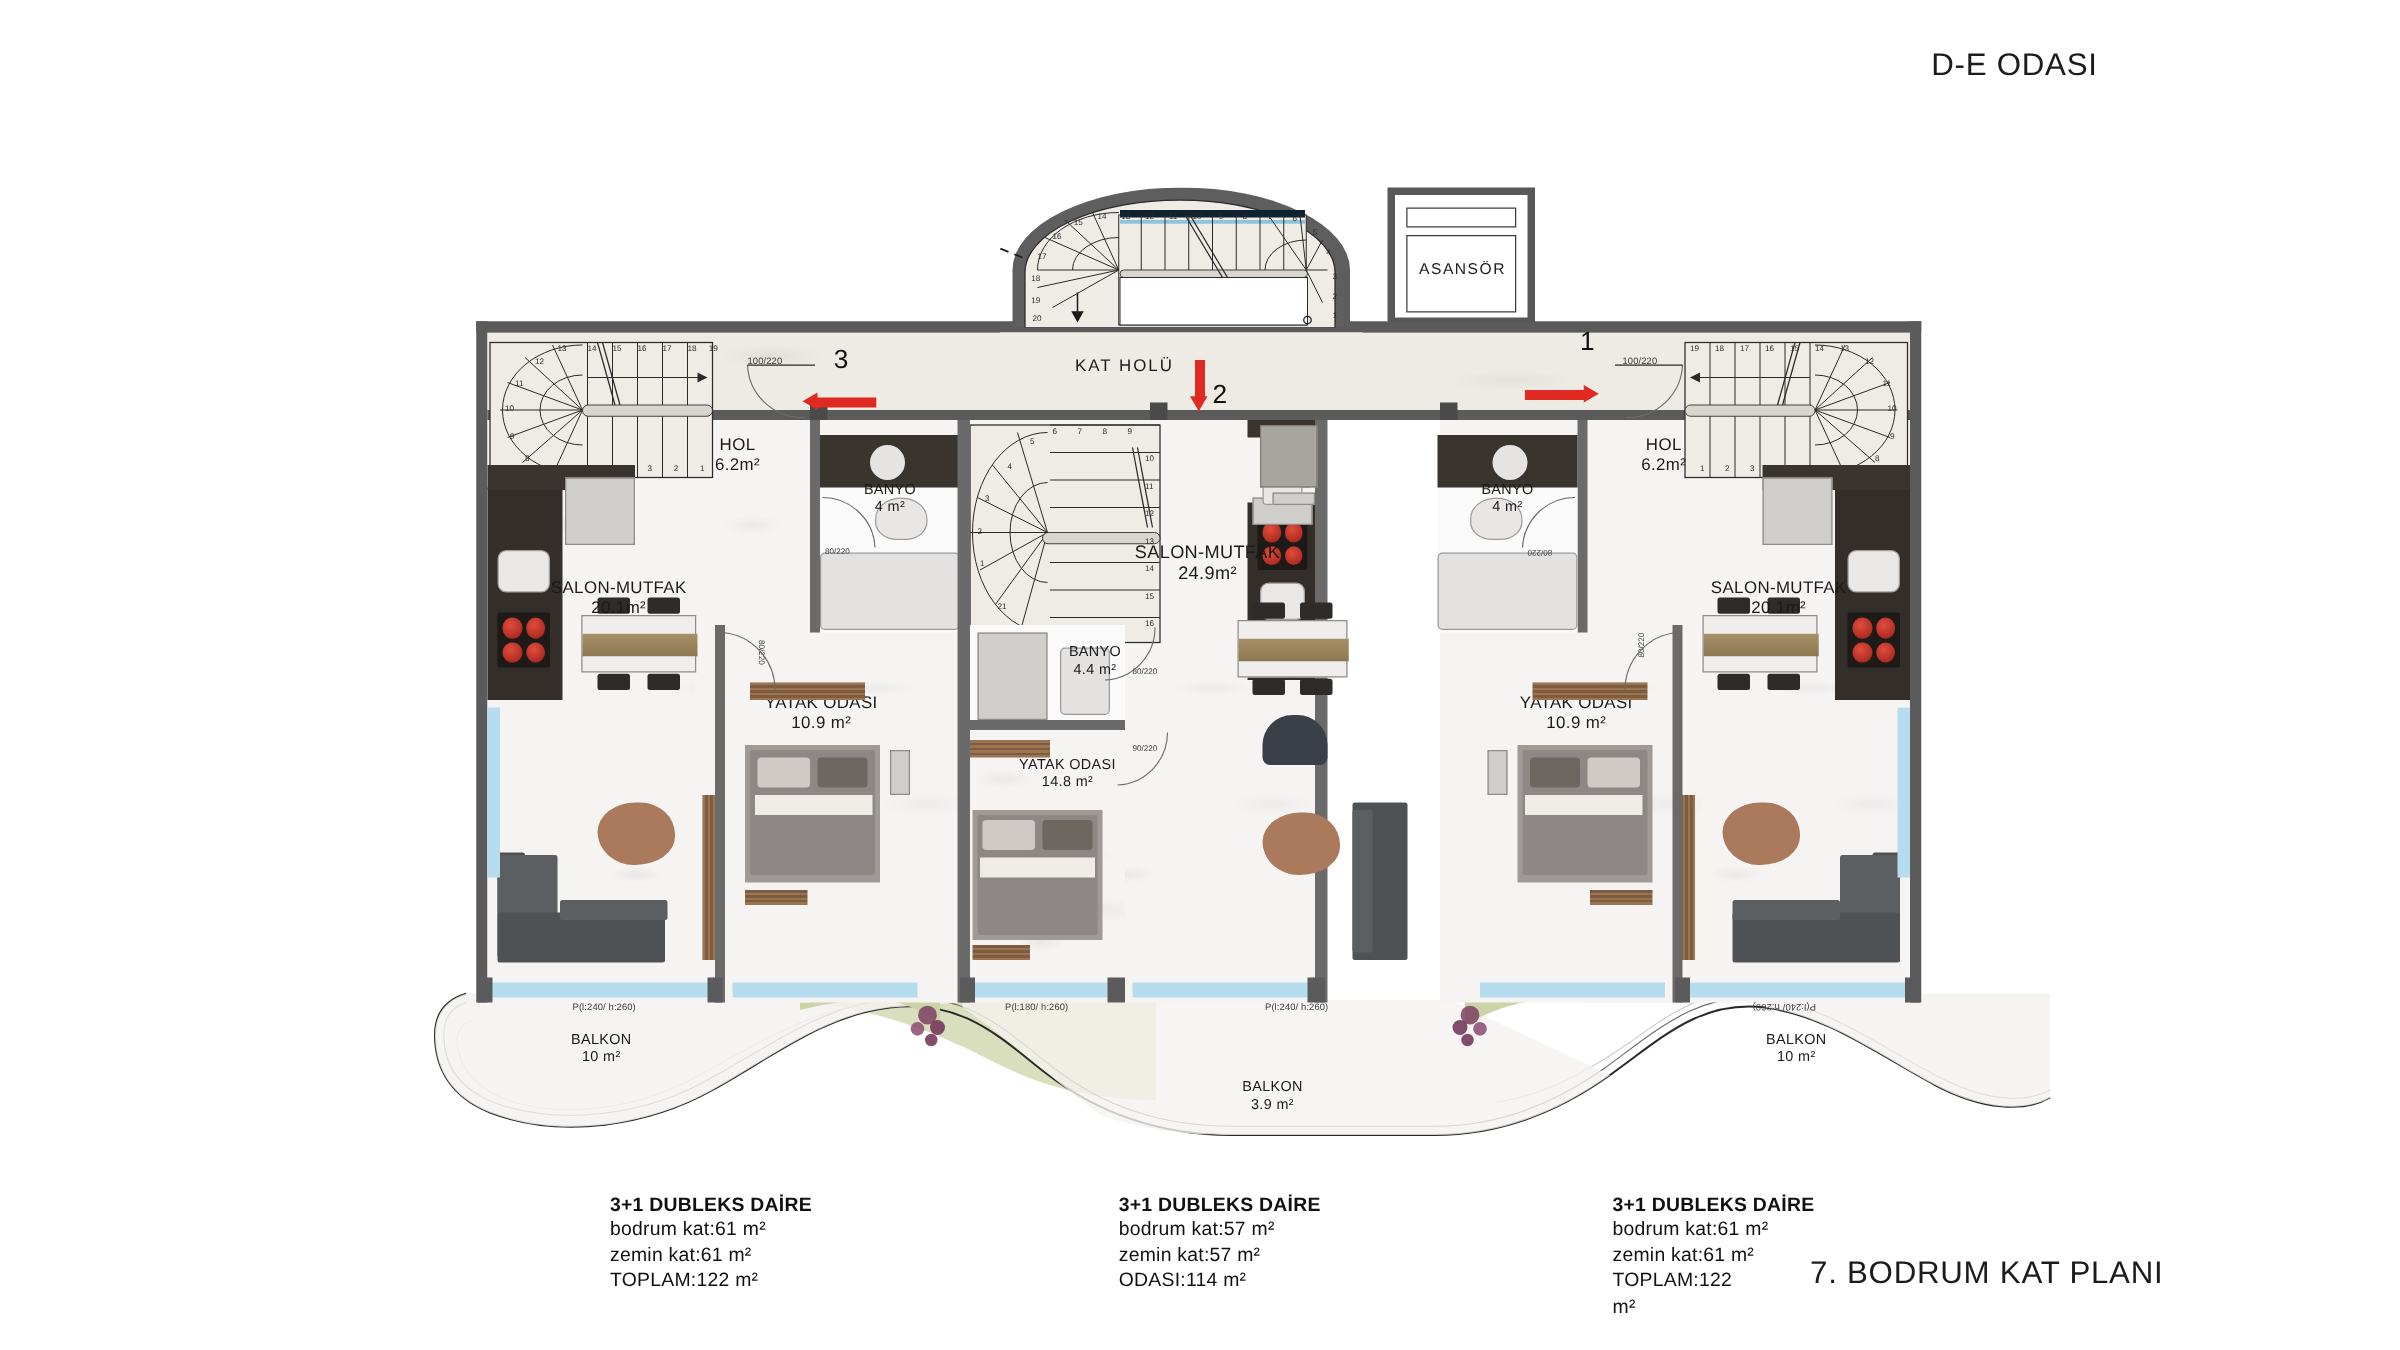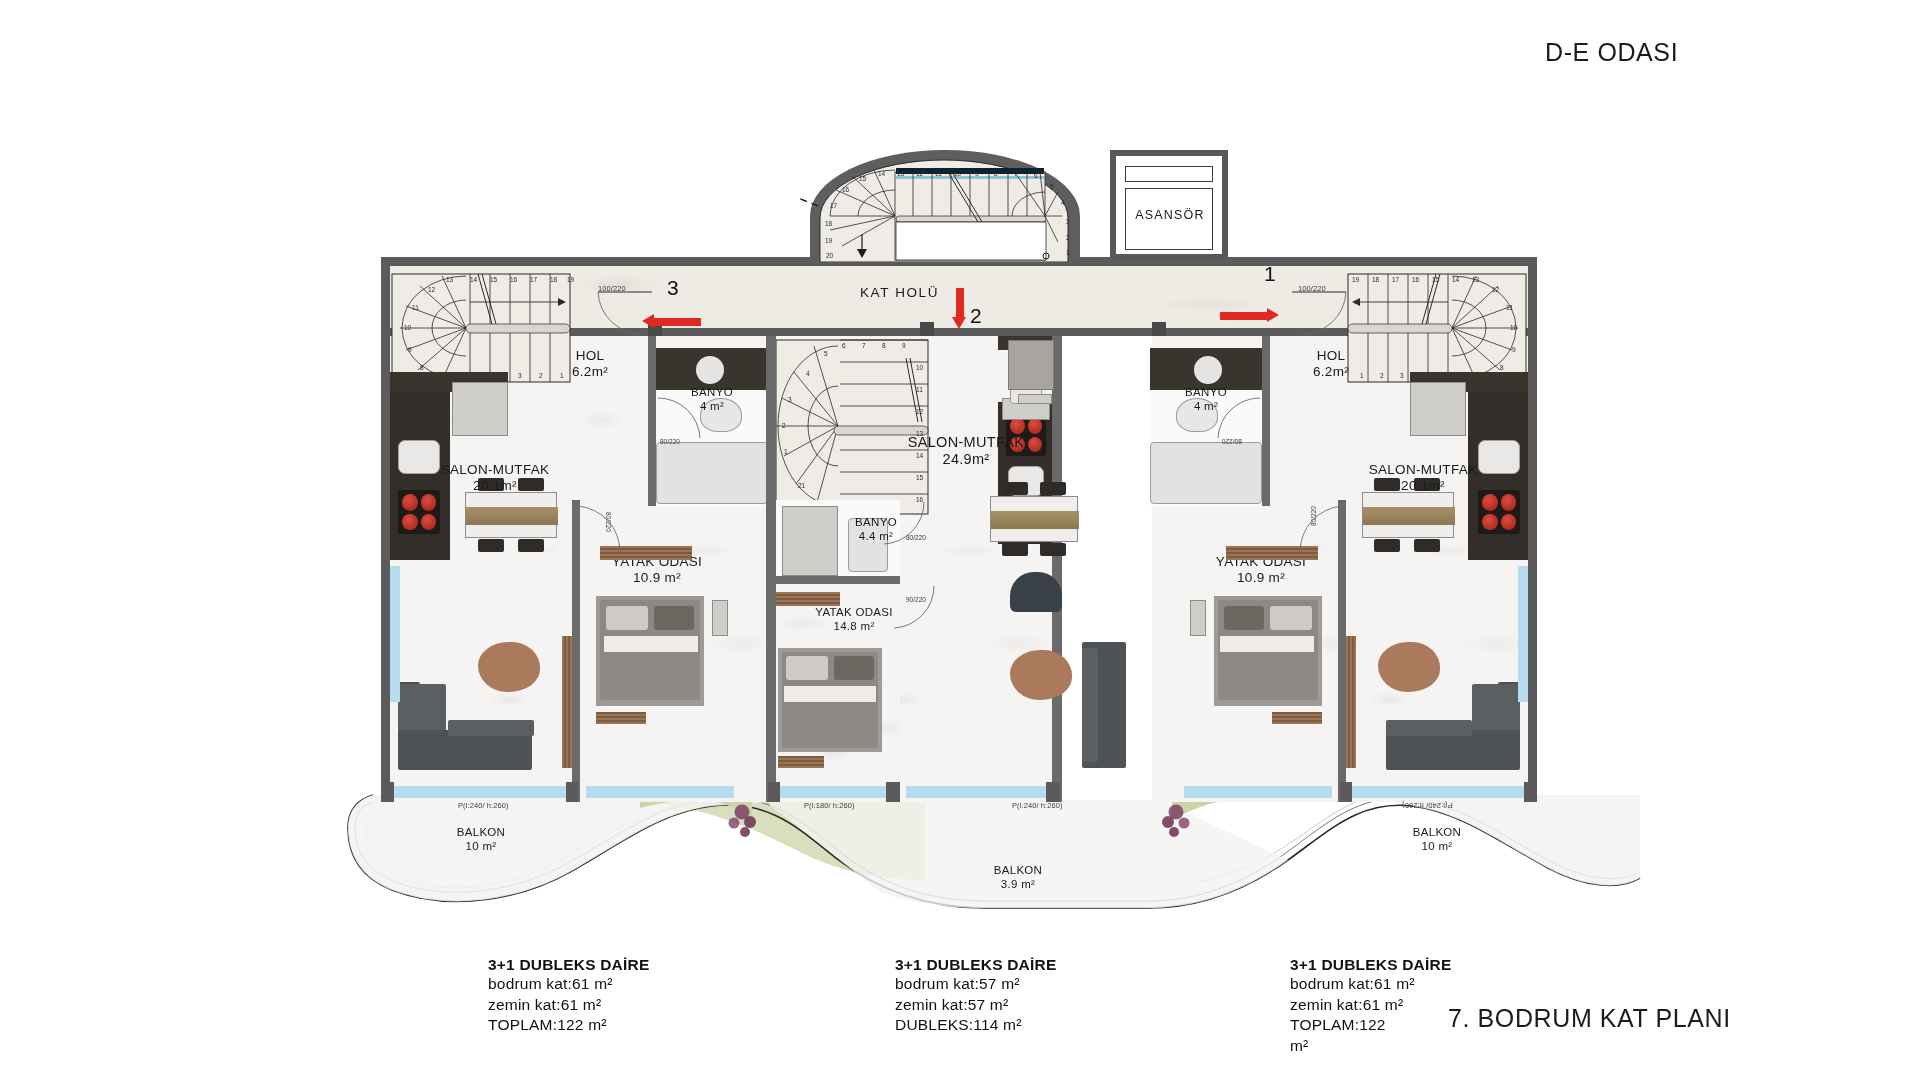--- a/index.html
+++ b/index.html
@@ -746,21 +746,21 @@
     <div class="lg-head">3+1 DUBLEKS DAİRE</div>
     <div class="lg-line">bodrum kat:61 m²</div>
     <div class="lg-line">zemin kat:61 m²</div>
     <div class="lg-line">TOPLAM:122 m²</div>
   </div>
 
   <div class="abs legend" style="left:895px; top:956px;">
     <div class="lg-head">3+1 DUBLEKS DAİRE</div>
     <div class="lg-line">bodrum kat:57 m²</div>
     <div class="lg-line">zemin kat:57 m²</div>
-    <div class="lg-line">DUBLEKS:114 m²</div>
+    <div class="lg-line">ODASI:114 m²</div>
   </div>
 
   <div class="abs legend" style="left:1290px; top:956px; width:95px;">
     <div class="lg-head" style="white-space:nowrap;">3+1 DUBLEKS DAİRE</div>
     <div class="lg-line" style="white-space:nowrap;">bodrum kat:61 m²</div>
     <div class="lg-line" style="white-space:nowrap;">zemin kat:61 m²</div>
     <div class="lg-line">TOPLAM:122 m²</div>
   </div>
 
 </div>

